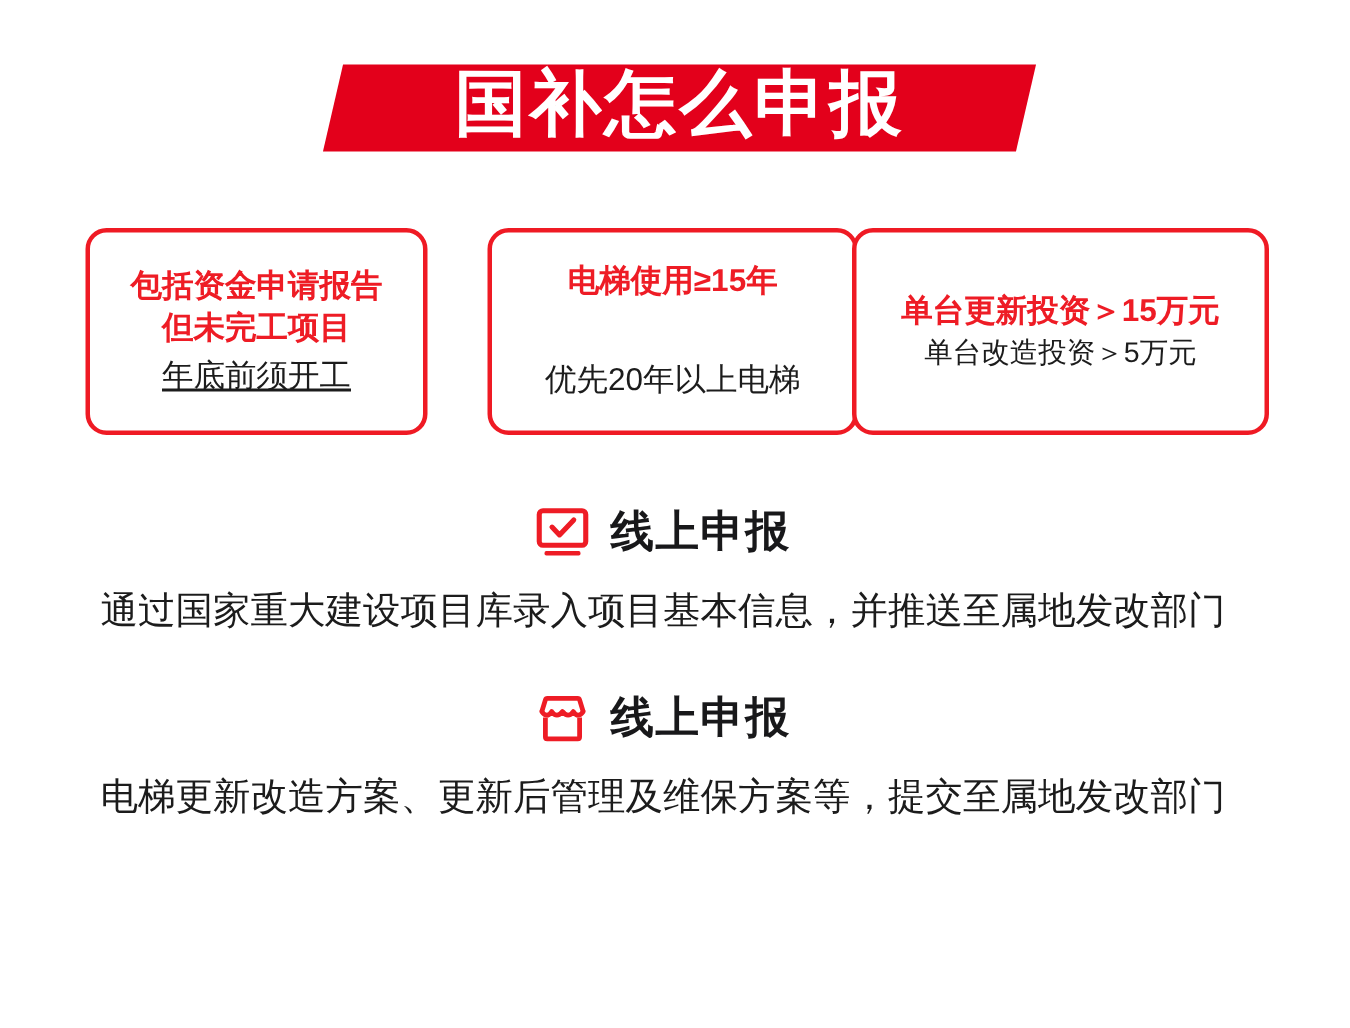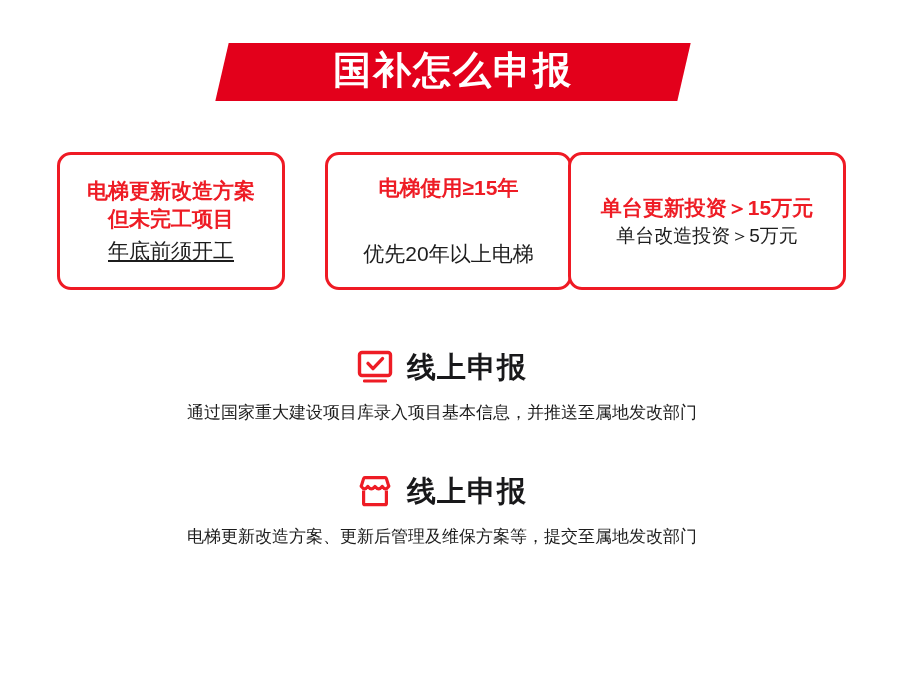--- a/index.html
+++ b/index.html
@@ -41,21 +41,21 @@
   .banner-text {
     position: absolute;
     left: 222px;
     top: 0;
     width: 462px;
     height: 54px;
     display: flex;
     align-items: center;
     justify-content: center;
     color: #ffffff;
-    font-size: 38px;
+    font-size: 48px;
     font-weight: bold;
     letter-spacing: 2px;
     line-height: 1;
     white-space: nowrap;
     font-family: Liberation Serif, serif;
   }
 
   
   .criteria-row {
     position: absolute;
@@ -101,21 +101,20 @@
   .crit-box.b2 .crit-red { font-size: 21px; }
   .crit-box.b2 .crit-dark { font-size: 21px; }
   .crit-box.b3 .crit-red { font-size: 21px; }
   .crit-box.b3 .crit-dark { font-size: 19px; }
 
   
   .section {
     position: absolute;
     left: 0;
     width: 884px;
-    margin-top: 12px;
   }
   .section-online { top: 334px; }
   .section-offline { top: 458px; }
 
   .sec-head {
     display: flex;
     align-items: center;
     justify-content: center;
     gap: 14px;
     height: 42px;
@@ -132,40 +131,40 @@
     font-weight: bold;
     letter-spacing: 1px;
     line-height: 1;
     white-space: nowrap;
   }
 
   .sec-body {
     margin-top: 12px;
     text-align: center;
     color: #1c1c1c;
-    font-size: 17px;
+    font-size: 25px;
     line-height: 1.52;
     white-space: nowrap;
   }
   .sec-body .line { display: block; }
 </style>
 </head>
 <body>
 
 <div class="page">
 
   <div class="banner-wrap">
     <div class="banner"></div>
     <div class="banner-text">国补怎么申报</div>
   </div>
 
   <div class="criteria-row">
 
     <div class="crit-box b1">
-      <div class="crit-red">电梯更新改造方案</div>
+      <div class="crit-red">包括资金申请报告</div>
       <div class="crit-red">但未完工项目</div>
       <div class="crit-dark">年底前须开工</div>
     </div>
 
     <div class="crit-box b2">
       <div class="crit-red">电梯使用≥15年</div>
       <div class="crit-dark">优先20年以上电梯</div>
     </div>
 
     <div class="crit-box b3">

